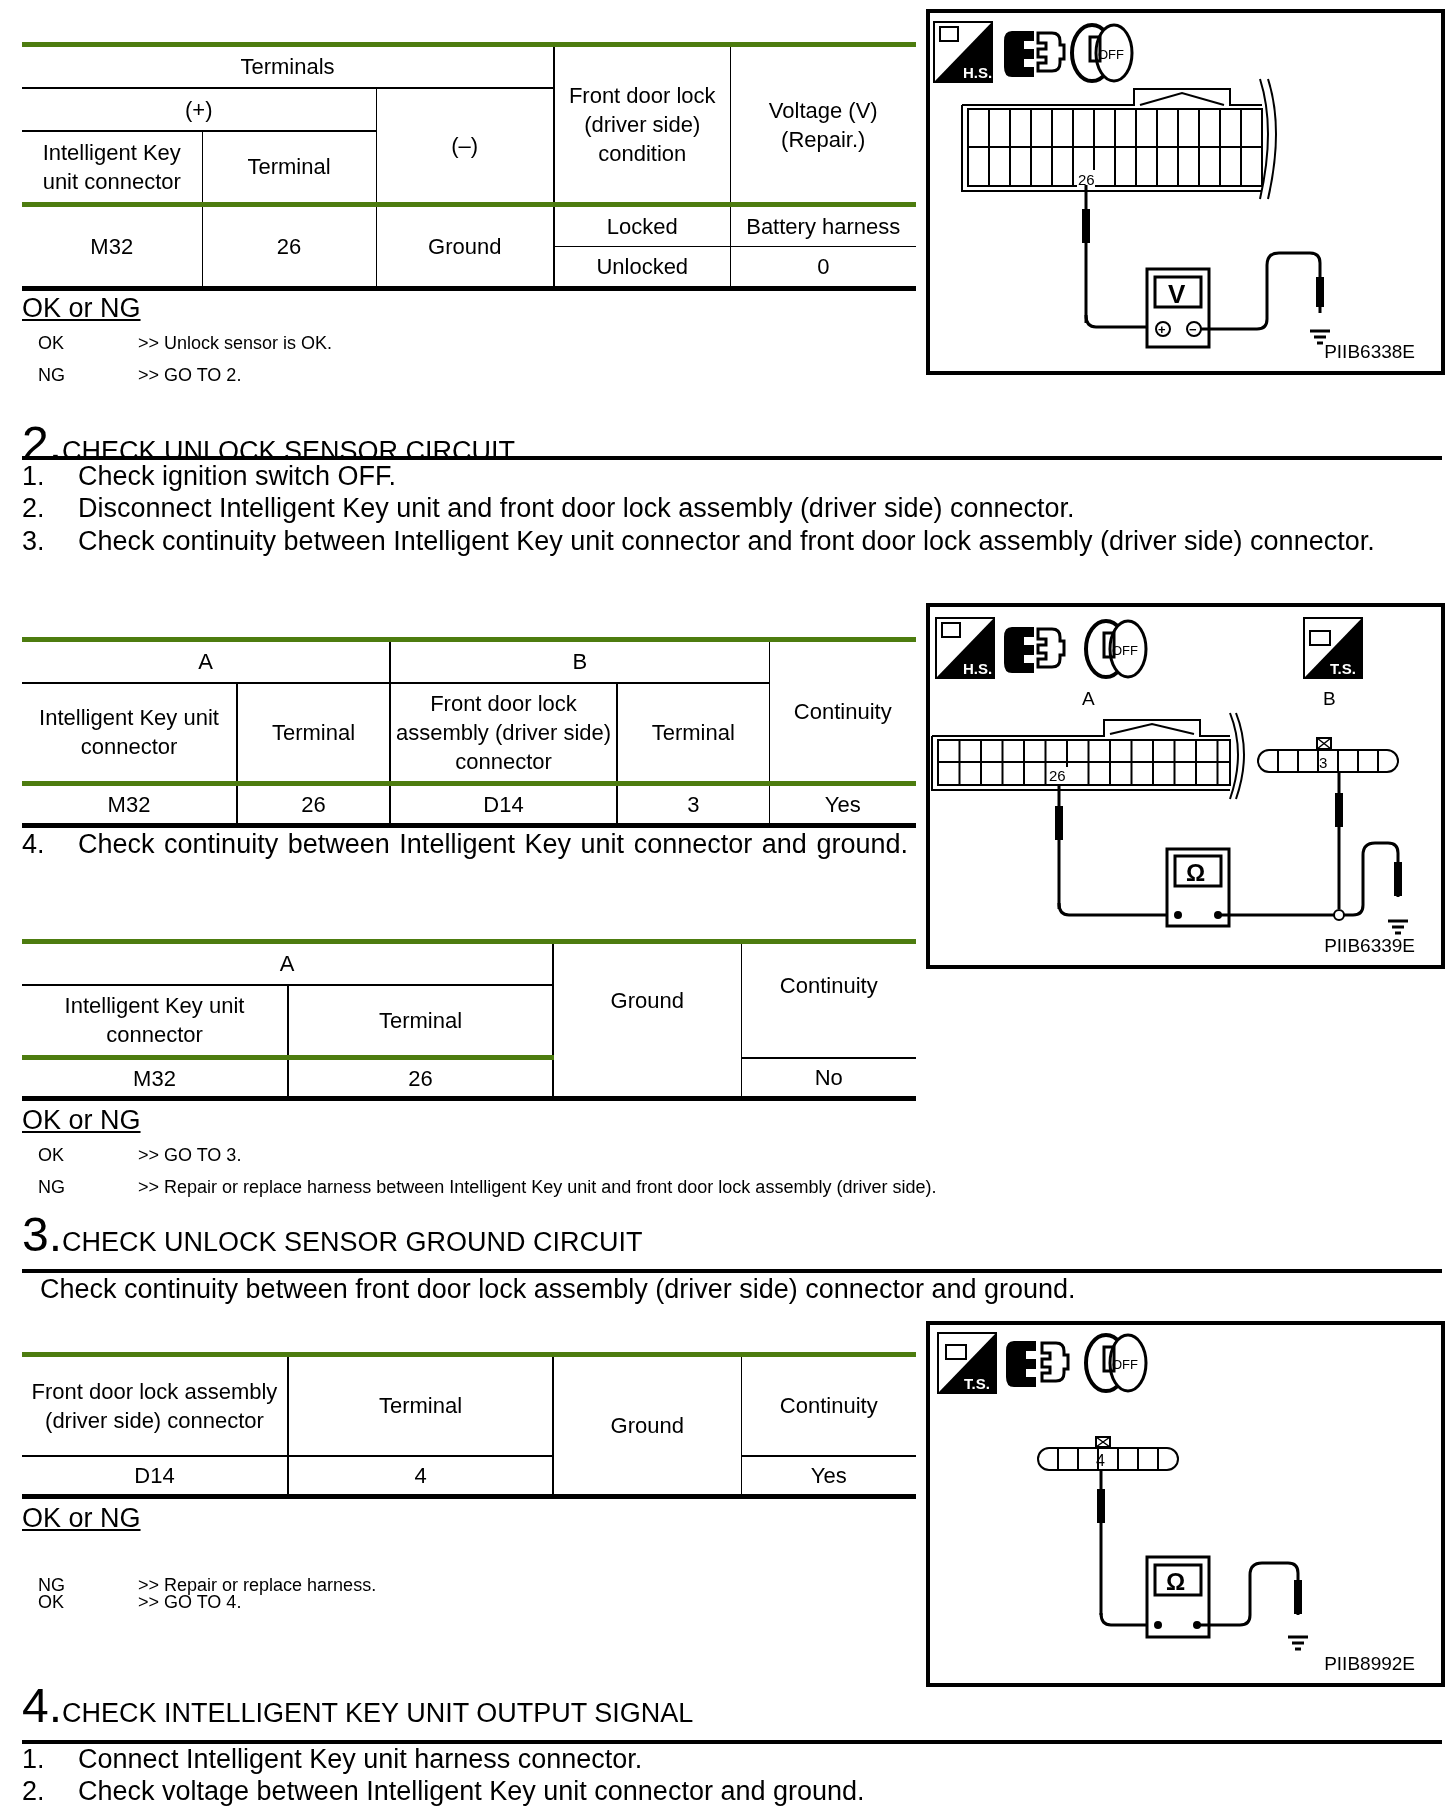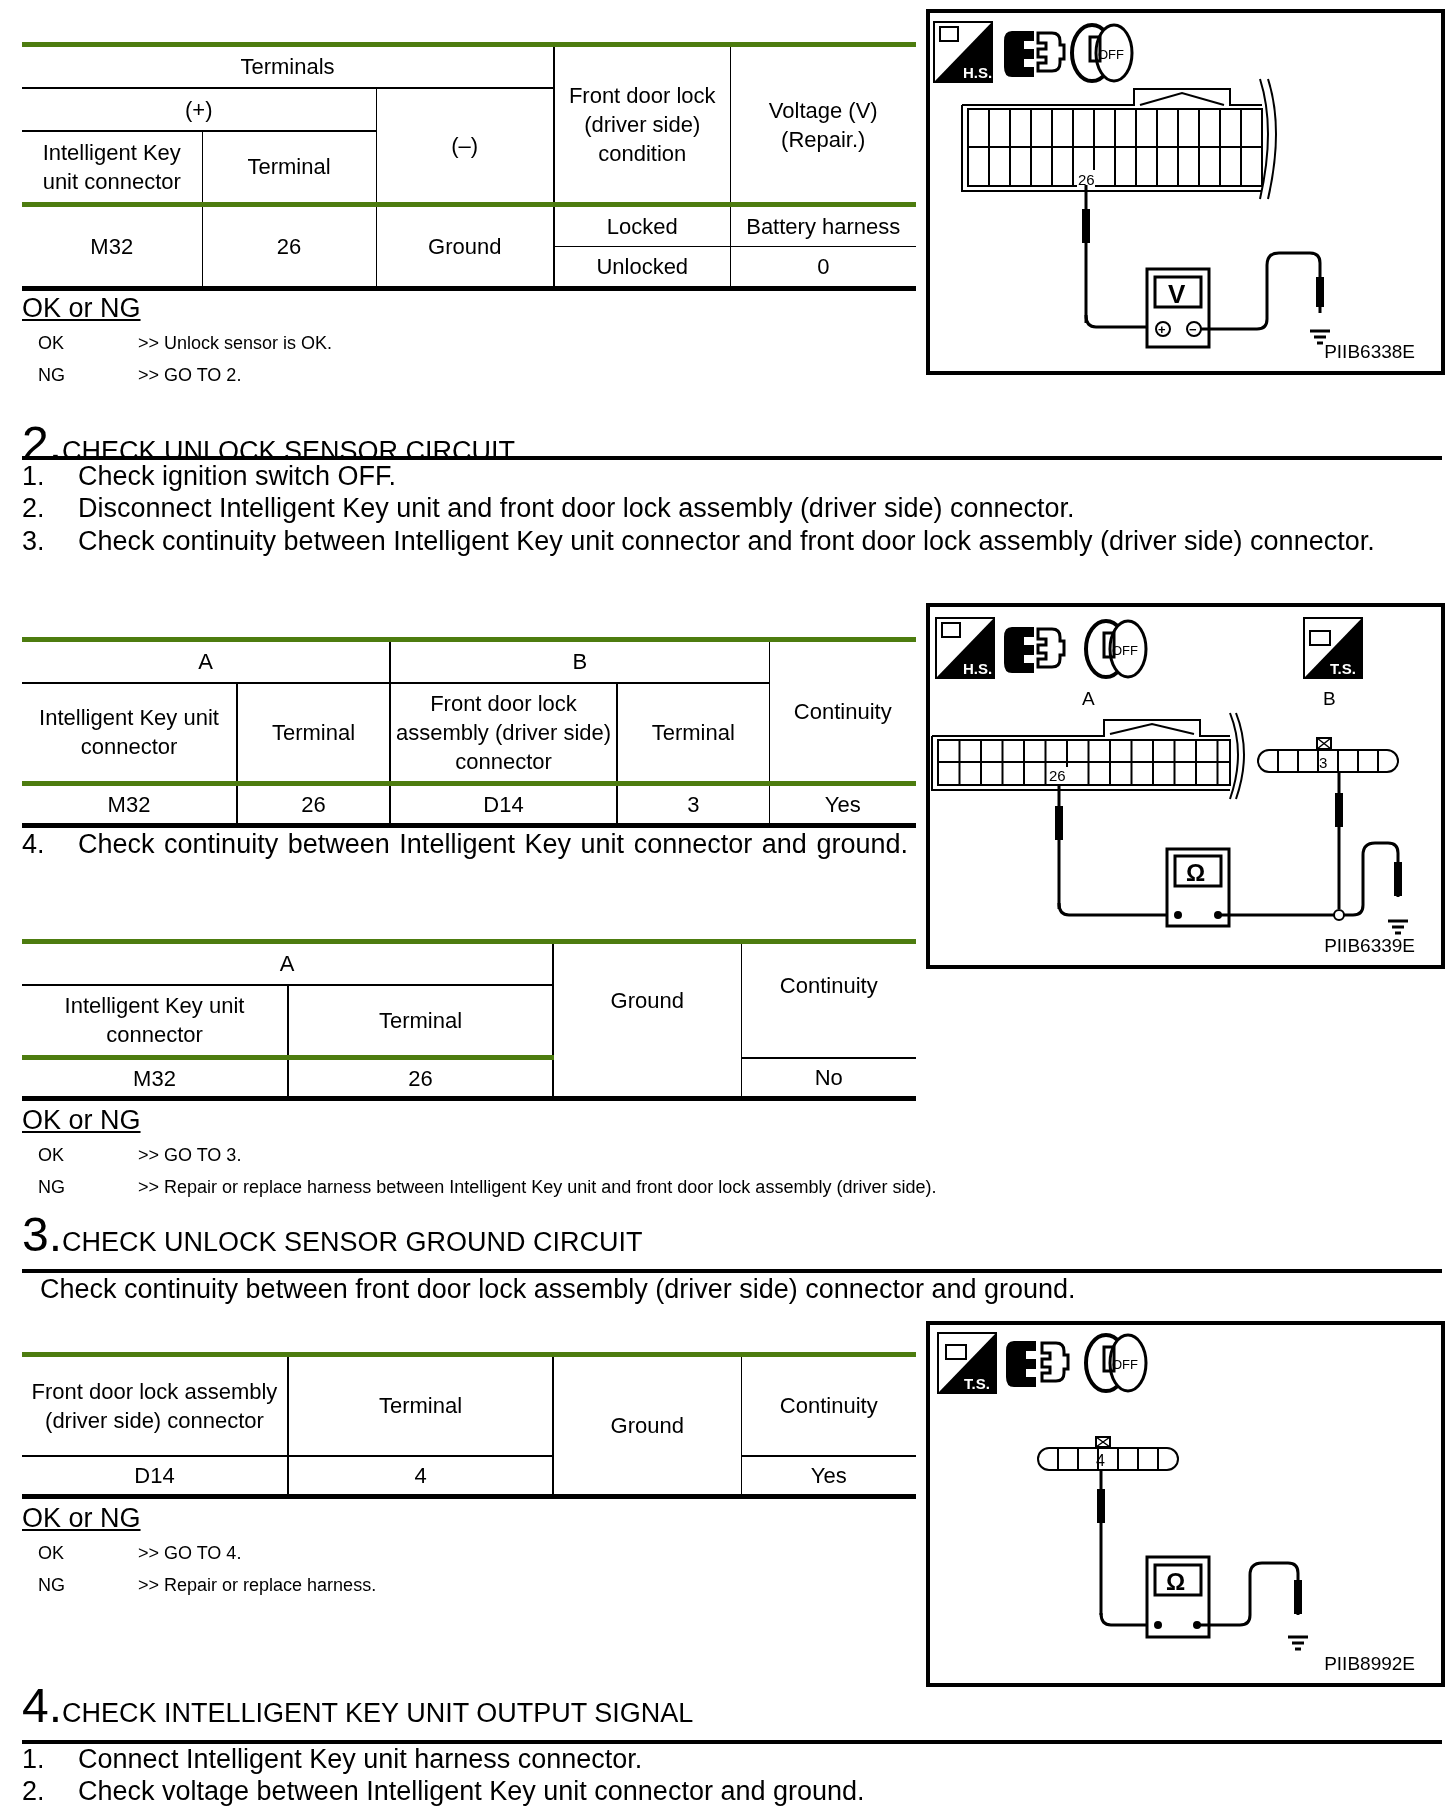--- a/index.html
+++ b/index.html
@@ -350,21 +350,21 @@
   </tr>
   <tr style="height:41px">
     <td class="bt bbT">D14</td>
     <td class="bt bbT bl">4</td>
     <td class="bt bbT blt">Yes</td>
   </tr>
 </tbody>
   </table>
 
 <div class="abs okng-title" style="left:22px; top:1503px;">OK or NG</div>
-<div class="abs okng-row" style="left:22px; top:1543px;">
+<div class="abs okng-row" style="left:22px; top:1592px;">
   <span class="okng-key">OK</span><span>&gt;&gt; GO TO 4.</span>
 </div>
 <div class="abs okng-row" style="left:22px; top:1575px;">
   <span class="okng-key">NG</span><span>&gt;&gt; Repair or replace harness.</span>
 </div>
 
 <div class="fig" style="left:926px; top:1321px; width:519px; height:366px;">
   <svg width="511" height="358" viewBox="0 0 511 358">
     <g>
       <rect x="8" y="8" width="58" height="60" fill="#fff" stroke="#000" stroke-width="2"></rect>

